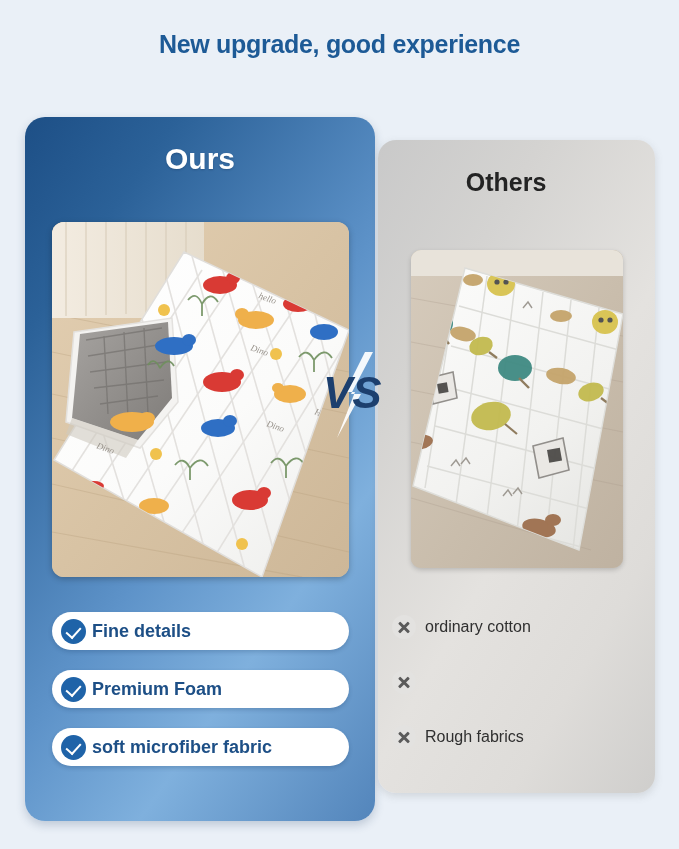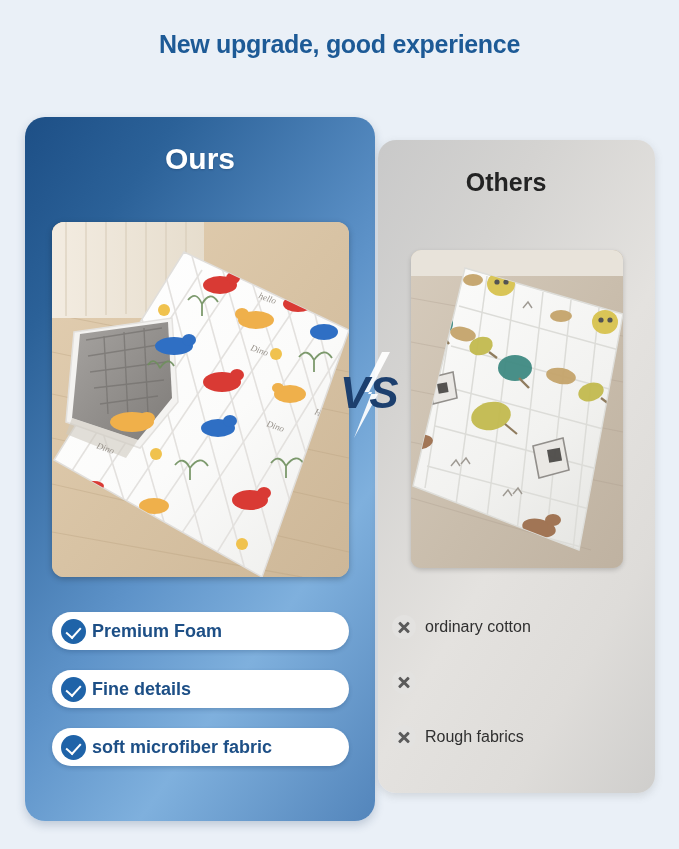--- a/index.html
+++ b/index.html
@@ -183,21 +183,21 @@
     height: 3.2px;
     background: #5a5a5a;
     border-radius: 1px;
   }
   .x-icon::before { transform: rotate(45deg); }
   .x-icon::after  { transform: rotate(-45deg); }
 
   
   .vs-badge {
     position: absolute;
-    left: 338px;
+    left: 321px;
     top: 352px;
     width: 76px;
     height: 86px;
     z-index: 10;
   }
 </style>
 </head>
 <body>
 
 <div class="page-title">New upgrade, good experience</div>
@@ -350,26 +350,26 @@
           <text x="206" y="76" transform="rotate(20 206 76)">hello</text>
         </g>
       </g>
     </svg>
   </div>
 
   <div class="pill-list">
 
     <div class="pill">
       <span class="check-icon"></span>
-      <span class="pill-label">Premium Foam</span>
+      <span class="pill-label">Fine details</span>
     </div>
 
     <div class="pill">
       <span class="check-icon"></span>
-      <span class="pill-label">Fine details</span>
+      <span class="pill-label">Premium Foam</span>
     </div>
 
     <div class="pill">
       <span class="check-icon"></span>
       <span class="pill-label">soft microfiber fabric</span>
     </div>
 
   </div>
 </div>
 

